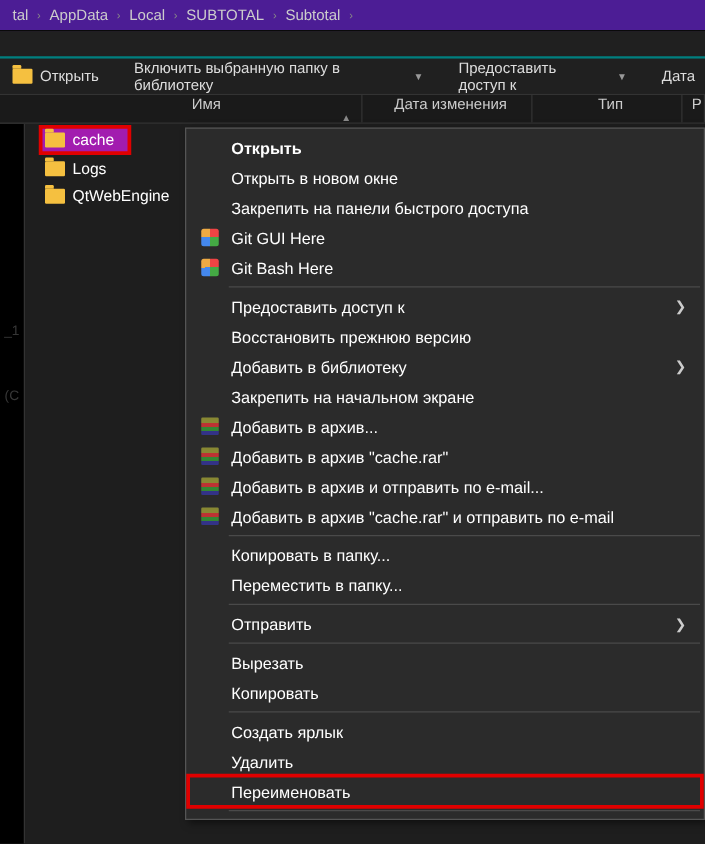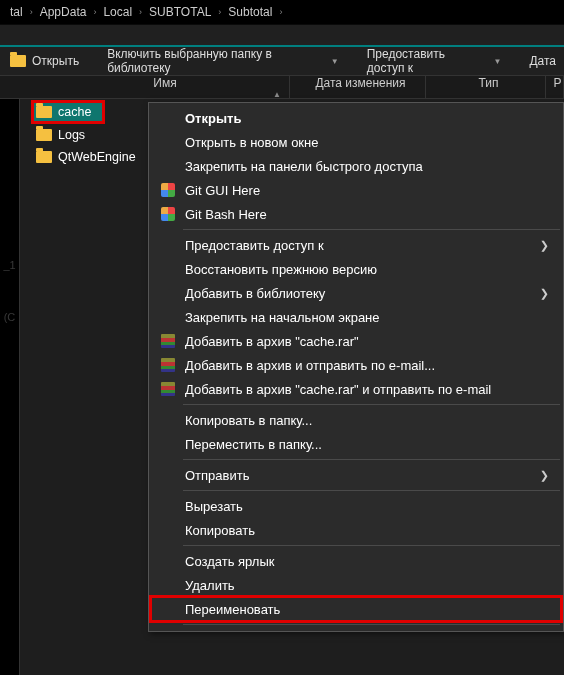--- a/index.html
+++ b/index.html
@@ -8,21 +8,21 @@
     height: 675px;
     background: #1e1e1e;
     font-family: 'Segoe UI', sans-serif;
     font-size: 12px;
     color: #fff;
     overflow: hidden;
     position: relative;
   }
   .breadcrumb {
     height: 25px;
-    background: #000000;
+    background: #4c1d95;
     display: flex;
     align-items: center;
     padding-left: 8px;
     color: #ccc;
     border-bottom: 1px solid #0a0a0a;
     font-size: 12px;
     text-align: right;
   }
   .breadcrumb span { padding: 0 2px; }
   .breadcrumb .chev { color: #888; padding: 0 5px; font-size: 9px;}
@@ -80,21 +80,21 @@
   }
   .row {
     display: flex;
     align-items: center;
     height: 22px;
     padding-left: 16px;
     gap: 6px;
     font-size: 12.5px;
   }
   .row.selected {
-    background: #0f766e;
+    background: #a21caf;
   }
   .row.box1 {
     outline: 3px solid #e00000;
     outline-offset: -2px;
     width: 72px;
     margin-left: 12px;
     padding-left: 4px;
     margin-top: 2px;
     margin-bottom: 1px;
   }
@@ -264,20 +264,26 @@
   <div class="mi">Восстановить прежнюю версию</div>
   <div class="mi">
       <span>Добавить в библиотеку</span>
       <span class="sub">❯</span>
     </div>
   <div class="mi">Закрепить на начальном экране</div>
   <div class="mi">
       <span class="ico">
         <span class="rar-ico"></span>
       </span>
+      <span>Добавить в архив...</span>
+    </div>
+  <div class="mi">
+      <span class="ico">
+        <span class="rar-ico"></span>
+      </span>
       <span>Добавить в архив "cache.rar"</span>
     </div>
   <div class="mi">
       <span class="ico">
         <span class="rar-ico"></span>
       </span>
       <span>Добавить в архив и отправить по e-mail...</span>
     </div>
   <div class="mi">
       <span class="ico">

